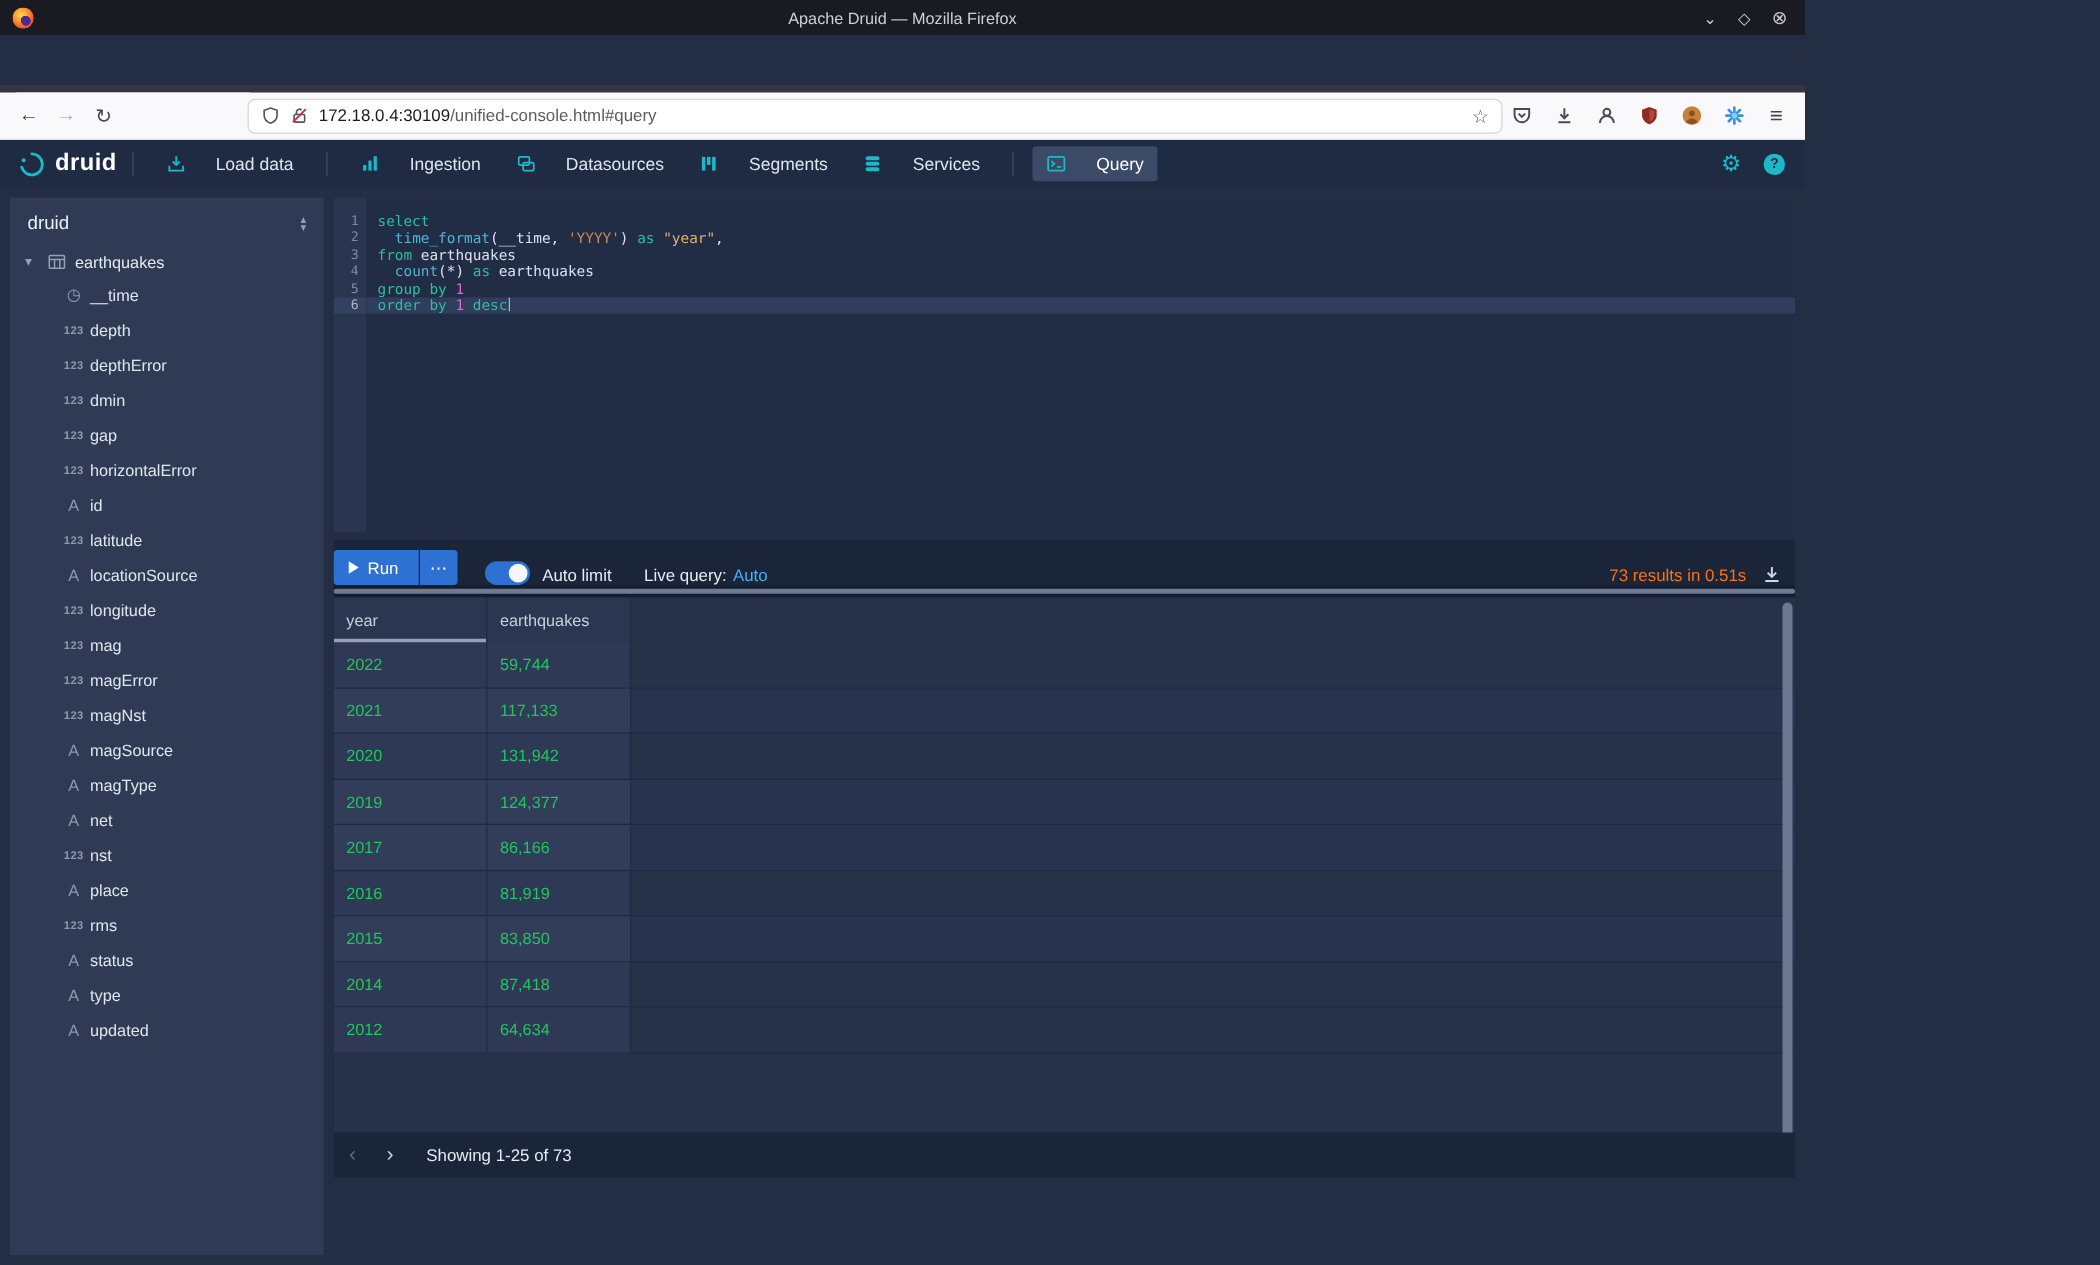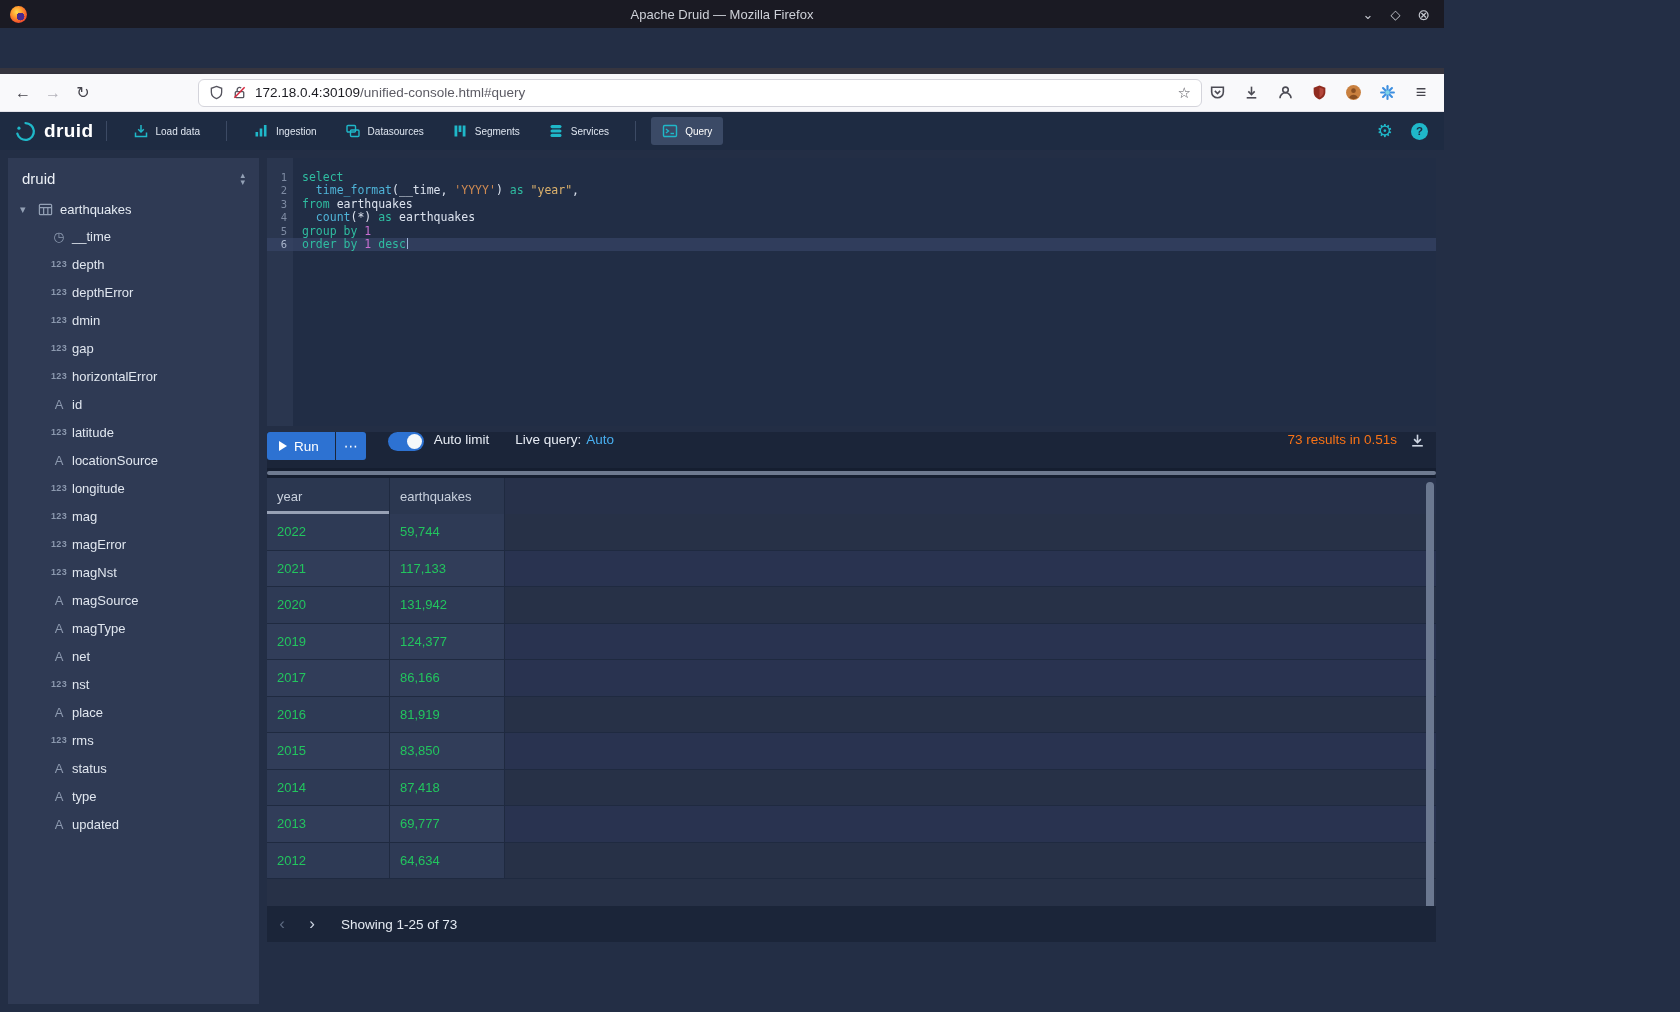--- a/index.html
+++ b/index.html
@@ -43,21 +43,21 @@
   .tb-ic svg { width:17px; height:17px; }
   .tb-ic.glyph { font-size:18px; color:#46454d; }
 
   
   .druid-header { position:absolute; top:112px; left:0; right:0; height:38px; background:#1e2b42; display:flex; align-items:center; color:#dce3ee; }
   .brand { display:flex; align-items:center; gap:7px; margin-left:14px; }
   .brand svg { width:23px; height:23px; }
   .brand-text { font-size:19px; font-weight:bold; color:#ffffff; letter-spacing:.4px; }
   .vsep { width:1px; height:20px; background:#3c4a64; margin:0 12px; flex:none; }
   .druid-nav { display:flex; align-items:center; }
-  .nav-item { display:flex; align-items:center; gap:7px; padding:6px 11px; margin:0 3px; border-radius:3px; font-size:10px; color:#dfe6f0; cursor:pointer; }
+  .nav-item { display:flex; align-items:center; gap:24px; padding:6px 11px; margin:0 3px; border-radius:3px; font-size:14px; color:#dfe6f0; cursor:pointer; }
   .nav-item.active { background:#3b4a66; color:#fff; }
   .nav-item-ic { display:flex; } .nav-item-ic svg { width:16px; height:16px; }
   .header-right { margin-left:auto; margin-right:16px; display:flex; gap:18px; align-items:center; }
   .gear-g { color:#1fb8c9; font-size:18px; }
   .help-g { width:17px; height:17px; background:#1fb8c9; color:#1e2b42; border-radius:50%; font-size:11.5px; font-weight:bold; display:flex; align-items:center; justify-content:center; }
 
   
   .sidebar { position:absolute; left:8px; top:158px; width:251px; bottom:8px; background:#2f3a54; overflow:hidden; }
   .sb-head { display:flex; align-items:center; justify-content:space-between; padding:12px 14px 10px 14px; }
   .sb-title { color:#ecf0f6; font-size:15px; font-weight:500; }
@@ -77,21 +77,21 @@
   .gutter { position:absolute; top:0; bottom:0; left:0; width:26px; background:#2a364f; padding-top:13px; }
   .gut-line { height:13.4px; line-height:13.4px; font-size:10.5px; color:#7e8ba3; text-align:right; padding-right:6px; }
   .gut-line.act { background:#33405f; color:#aab6cc; }
   .code { position:absolute; top:0; left:26px; right:0; bottom:0; padding-top:13px; overflow:hidden; }
   .code-line { height:13.4px; line-height:13.4px; font-size:11.5px; white-space:pre; padding-left:9px; color:#dbe2ee; }
   .code-line.act { background:#303d5c; }
   .code-line.act::after { content:""; display:inline-block; width:1.5px; height:11px; background:#9fb4d8; margin-left:1px; vertical-align:-1px; }
   .tk-kw { color:#2fbca0; } .tk-fn { color:#4fb4d8; } .tk-sq { color:#cf8a52;text-align:right; }
   .tk-dq { color:#ddb26c; } .tk-num { color:#c86fd1; } .tk-pl { color:#dbe2ee; }
 
-  .runbar { position:absolute; top:274px; height:36px; left:0; right:0; background:#1b2539; display:flex; align-items:flex-start; }
+  .runbar { position:absolute; top:274px; height:36px; left:0; right:0; background:#1b2539; display:flex; align-items:flex-end; }
   .run { display:flex; align-items:center; gap:7px; background:#2d72d2; border:none; color:#fff; font-size:13.5px; height:28px; padding:0 16px 0 12px; border-radius:3px 0 0 3px; font-family:inherit; cursor:pointer; }
   .play { width:0; height:0; border-left:8px solid #fff; border-top:5px solid transparent; border-bottom:5px solid transparent; }
   .more { width:30px; height:28px; background:#2d72d2; border:none; color:#fff; border-radius:0 3px 3px 0; margin-left:1px; font-size:14px; cursor:pointer; }
   .switch { width:36px; height:19px; border-radius:10px; background:#2d72d2; position:relative; margin-left:22px; flex:none; cursor:pointer; }
   .knob { position:absolute; right:2px; top:2px; width:15px; height:15px; border-radius:50%; background:#f5f8fa; }
   .lbl { color:#e7ecf4; font-size:13.5px; margin-left:10px; }
   .lq { margin-left:26px; }
   .lq a { color:#48aff0; text-decoration:none; margin-left:5px; cursor:pointer; }
   .rb-spacer { flex:1; }
   .results-info { color:#f97316; font-size:13.5px; }
@@ -485,25 +485,20 @@
           <div class="trow odd">
             <div class="tcell c0">2015</div>
             <div class="tcell c1">83,850</div>
             <div class="tfill"></div>
           </div>
           <div class="trow">
             <div class="tcell c0">2014</div>
             <div class="tcell c1">87,418</div>
             <div class="tfill"></div>
           </div>
-          <div class="trow odd">
-            <div class="tcell c0">2013</div>
-            <div class="tcell c1">69,777</div>
-            <div class="tfill"></div>
-          </div>
           <div class="trow">
             <div class="tcell c0">2012</div>
             <div class="tcell c1">64,634</div>
             <div class="tfill"></div>
           </div>
         </div>
     </div>
     <div class="vthumb"></div>
 
     <div class="tfooter">

